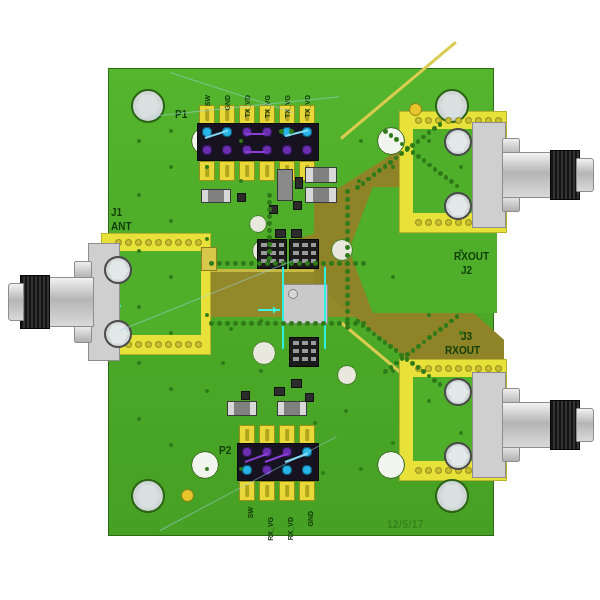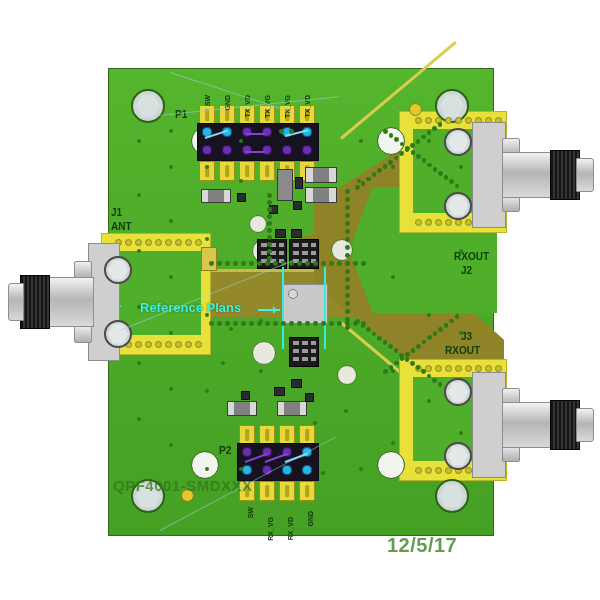--- a/index.html
+++ b/index.html
@@ -307,22 +307,21 @@
     </div>
 
     <div class="ic" style="left:173px;top:215px;width:44px;height:38px;">
         <div class="dot"></div>
       </div>
 
     <div class="cyanline" style="left:173px;top:198px;width:2px;height:82px;"></div>
     <div class="cyanline" style="left:215px;top:198px;width:2px;height:82px;"></div>
     <div class="cyanline" style="left:0px;top:236px;width:12px;height:2px;"></div>
 
-    <div class="silk" style="left:4px;top:408px;font-size:15px;">QPF4001-SMDXXX</div>
-    <div class="silk" style="left:278px;top:465px;font-size:20px;">12/5/17</div>
+    <div class="silk" style="left:278px;top:450px;font-size:10px;">12/5/17</div>
 
     <div class="silk-white" style="left:2px;top:138px;font-size:10px;">J1</div>
     <div class="silk-white" style="left:2px;top:152px;font-size:10px;">ANT</div>
     <div class="silk-white" style="left:345px;top:182px;font-size:10px;">RXOUT</div>
     <div class="silk-white" style="left:352px;top:196px;font-size:10px;">J2</div>
     <div class="silk-white" style="left:352px;top:262px;font-size:10px;">J3</div>
     <div class="silk-white" style="left:336px;top:276px;font-size:10px;">RXOUT</div>
   <div class="viahole" style="position: absolute; left: 28px; top: 70px; width: 4.4px; height: 4.4px; border-radius: 50%; background: rgb(47, 122, 24);"></div>
       <div class="viahole" style="position: absolute; left: 60px; top: 96px; width: 4.4px; height: 4.4px; border-radius: 50%; background: rgb(47, 122, 24);"></div>
       <div class="viahole" style="position: absolute; left: 28px; top: 124px; width: 4.4px; height: 4.4px; border-radius: 50%; background: rgb(47, 122, 24);"></div>
@@ -545,21 +544,20 @@
       <div class="viahole" style="position: absolute; left: 158px; top: 138px; width: 4.8px; height: 4.8px; border-radius: 50%; background: rgb(47, 122, 24);"></div>
       <div class="viahole" style="position: absolute; left: 158px; top: 145px; width: 4.8px; height: 4.8px; border-radius: 50%; background: rgb(47, 122, 24);"></div>
       <div class="viahole" style="position: absolute; left: 158px; top: 152px; width: 4.8px; height: 4.8px; border-radius: 50%; background: rgb(47, 122, 24);"></div>
       <div class="viahole" style="position: absolute; left: 158px; top: 159px; width: 4.8px; height: 4.8px; border-radius: 50%; background: rgb(47, 122, 24);"></div>
       <div class="viahole" style="position: absolute; left: 158px; top: 166px; width: 4.8px; height: 4.8px; border-radius: 50%; background: rgb(47, 122, 24);"></div>
       <div class="viahole" style="position: absolute; left: 158px; top: 173px; width: 4.8px; height: 4.8px; border-radius: 50%; background: rgb(47, 122, 24);"></div>
       <div class="viahole" style="position: absolute; left: 158px; top: 180px; width: 4.8px; height: 4.8px; border-radius: 50%; background: rgb(47, 122, 24);"></div>
       <div class="viahole" style="position: absolute; left: 158px; top: 187px; width: 4.8px; height: 4.8px; border-radius: 50%; background: rgb(47, 122, 24);"></div>
     </div>
 
-  <div class="reftext" style="left:140px;top:300px;">Reference Plans</div>
   <div class="arrow" style="left:258px;top:309px;width:22px;"></div>
 
   <div class="sma" style="left:0px;top:243px;width:116px;height:116px;">
     <div class="body" style="left:88px;top:0px;width:30px;height:116px;"></div>
     <div class="tipring" style="left:74px;top:18px;width:16px;height:16px;"></div>
     <div class="tipring" style="left:74px;top:82px;width:16px;height:16px;"></div>
     <div class="barrel" style="left:40px;top:34px;width:52px;height:48px;"></div>
     <div class="knurl" style="left:20px;top:32px;width:28px;height:52px;"></div>
     <div class="barrel" style="left:8px;top:40px;width:14px;height:36px;border-radius:3px 0 0 3px;"></div>
   </div>

